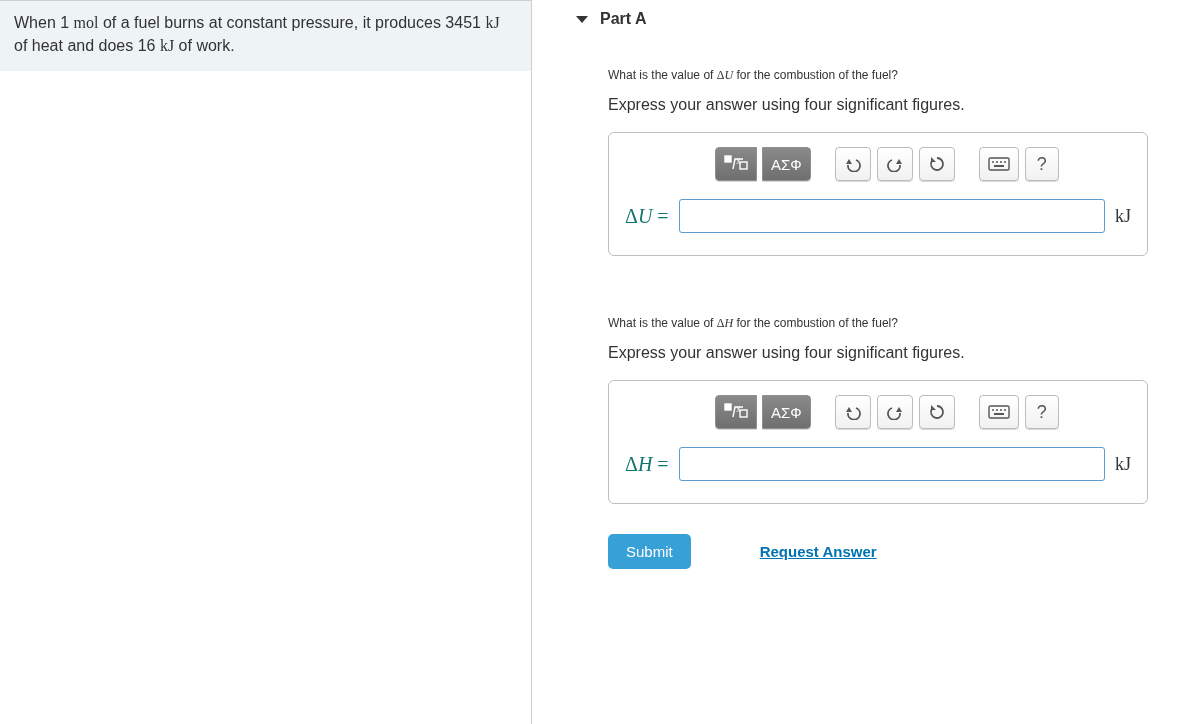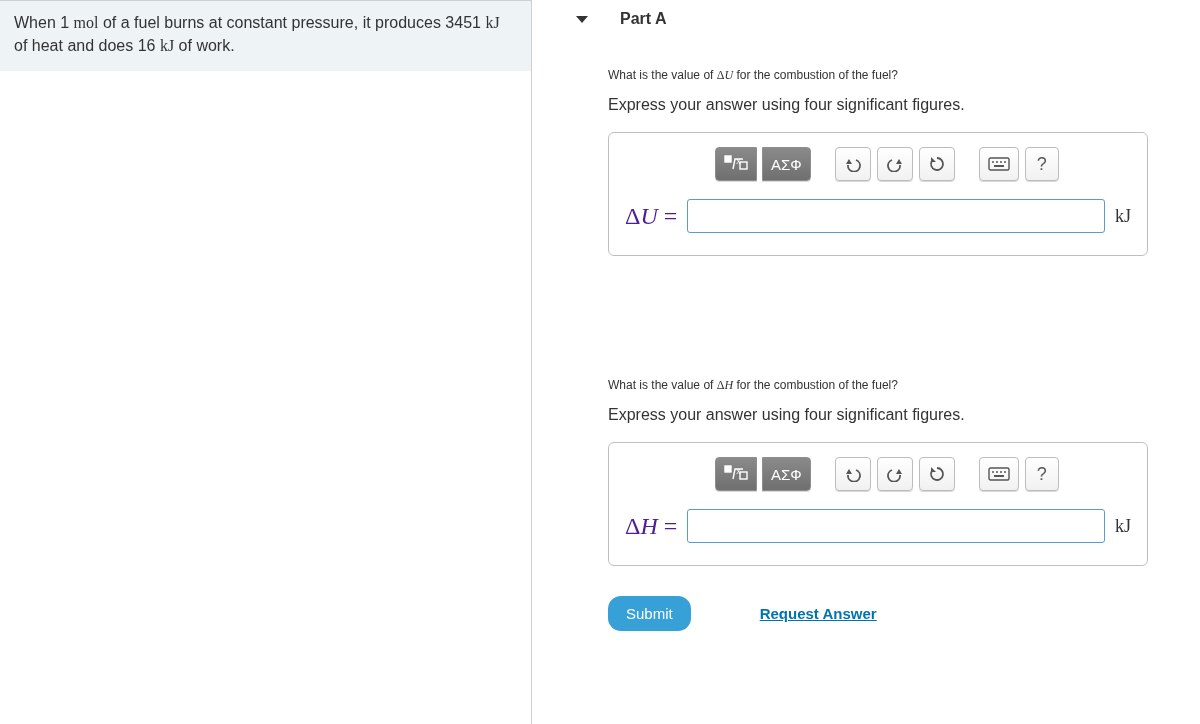--- a/index.html
+++ b/index.html
@@ -28,21 +28,21 @@
     font-size: 16px;
     color: #333;
   }
   .right-panel {
     flex: 1;
     padding: 0 14px 10px 14px;
   }
   .part-header {
     display: flex;
     align-items: center;
-    gap: 32px;
+    gap: 12px;
     padding: 10px 0 10px 30px;
     font-weight: bold;
     font-size: 16px;
     color: #333;
   }
   .caret {
     width: 0; height: 0;
     border-left: 6px solid transparent;
     border-right: 6px solid transparent;
     border-top: 7px solid #333;
@@ -100,22 +100,22 @@
   .tbtn svg { display:block; }
   .gap { width: 12px; }
   .input-row {
     display: flex;
     align-items: center;
     gap: 10px;
     font-size: 18px;
   }
   .var-label {
     font-family: "Times New Roman", serif;
-    font-size: 24px;
-    color: #4c1d95;
+    font-size: 20px;
+    color: #0f766e;
     white-space: nowrap;
   }
   .answer-input {
     flex: 1;
     height: 34px;
     border: 1px solid #5a9bd3;
     border-radius: 3px;
     padding: 4px 6px;
     font-size: 16px;
   }
@@ -128,21 +128,21 @@
     margin-left: 62px;
     margin-top: 24px;
     display: flex;
     align-items: center;
     gap: 22px;
   }
   .submit-btn {
     background: #37a0d6;
     color: #fff;
     border: none;
-    border-radius: 13px;
+    border-radius: 5px;
     padding: 9px 18px;
     font-size: 15px;
     cursor: pointer;
   }
   .request-link {
     color: #0073b1;
     font-weight: bold;
     text-decoration: underline;
     font-size: 15px;
     cursor: pointer;
@@ -216,21 +216,21 @@
           <span class="tbtn light" style="font-size:18px;">?</span>
         </div>
         <div class="input-row">
           <span class="var-label">Δ<span class="italic">U</span> =</span>
           <input class="answer-input" type="text" value="" style="">
           <span class="unit-label">kJ</span>
         </div>
       </div>
     </div>
 
-    <div class="question-block" style="margin-top:120px;">
+    <div class="question-block" style="margin-top:58px;">
       <div class="prompt-line">
         <span>What is the value of </span><span class="mathrm">Δ<span class="italic">H</span></span><span> for the combustion of the fuel?</span>
       </div>
       <div class="instruct-line">Express your answer using four significant figures.</div>
       <div class="answer-widget">
         <div class="toolbar">
           <span class="tbtn merged-left">
             <svg width="24" height="18" viewBox="0 0 24 18">
                 <rect x="1" y="1" width="6" height="6" fill="#fff" stroke="#fff" stroke-width="1.4"></rect>
                 <text x="12" y="9" font-size="10" fill="#fff" font-family="serif">x</text>

